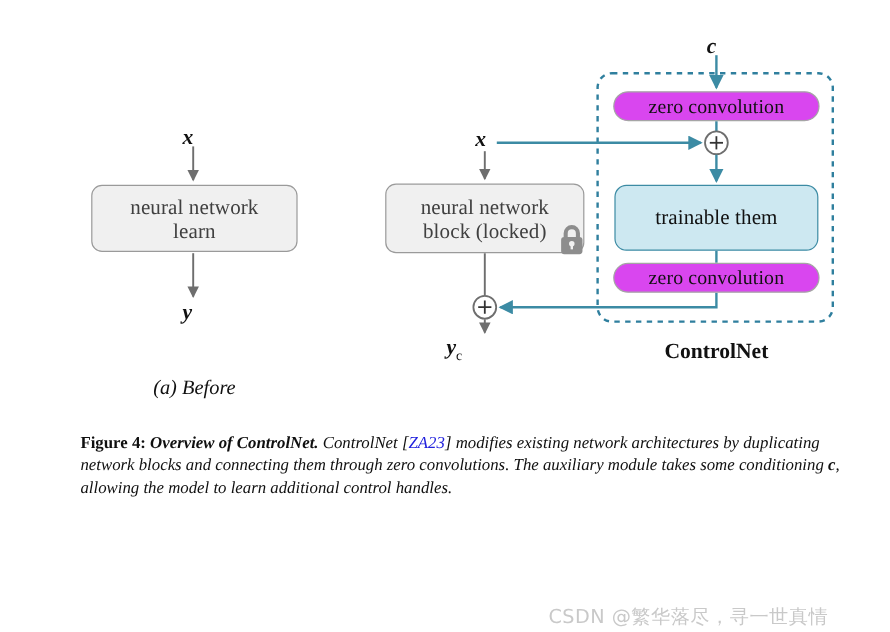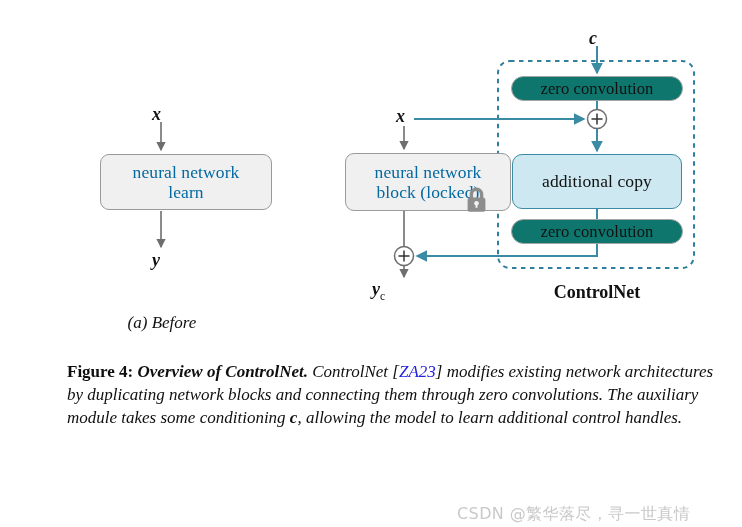--- a/index.html
+++ b/index.html
@@ -38,25 +38,24 @@
     align-items: center;
     justify-content: center;
     text-align: center;
     line-height: 1.16;
     letter-spacing: .1px;
   }
   .gray-box {
     background: #f0f0f0;
     border: 1.6px solid #9a9a9a;
     border-radius: 9px;
-    color: #0369a1;
-    margin-left: 24px;
+    color: #404040;
   }
   .pill {
-    background: #0f766e;
+    background: #d946ef;
     border: 1.4px solid #a5a5a5;
     border-radius: 14px;
     color: #111;
     font-family: Liberation Serif, serif;
   }
   .blue-box {
     background: #cde8f1;
     border: 1.8px solid #3c8ba4;
     border-radius: 10px;
     color: #111;
@@ -133,21 +132,21 @@
     width: 25px;
     height: 28px;
   }
 
   
   #caption {
     position: absolute;
     left: 67px;
     top: 360px;
     width: 648px;
-    font-size: 17px;
+    font-size: 14px;
     line-height: 1.36;
     font-style: italic;
     color: #0f0f0f;
     text-align: left;
   }
   #caption .fig-num {
     font-style: normal;
     font-weight: bold;
   }
   #caption .fig-title {
@@ -250,21 +249,21 @@
 
   <svg id="lock-icon" viewBox="0 0 25 28">
     <path d="M7.4,12 L7.4,8.4 A5.1,5.1 0 0 1 17.6,8.4 L17.6,12" fill="none" stroke="#8d8d8d" stroke-width="3.4"></path>
     <rect x="3.6" y="11.4" width="17.8" height="14.4" rx="2.6" ry="2.6" fill="#8d8d8d"></rect>
     <circle cx="12.5" cy="17.2" r="2.3" fill="#f2f2f2"></circle>
     <rect x="11.5" y="17.2" width="2" height="4.6" fill="#f2f2f2"></rect>
   </svg>
 
   <div class="node pill" id="node-zero-conv-top">zero convolution</div>
 
-  <div class="node blue-box" id="node-trainable-copy">additional copy</div>
+  <div class="node blue-box" id="node-trainable-copy">trainable them</div>
 
   <div class="node pill" id="node-zero-conv-bottom">zero convolution</div>
 
   <div class="math" id="label-x-b">x</div>
 
   <div class="math" id="label-c-b">c</div>
 
   <div class="math" id="label-yc-b"><span>y</span><span class="sub">c</span></div>
 
   <div id="label-controlnet">ControlNet</div>

